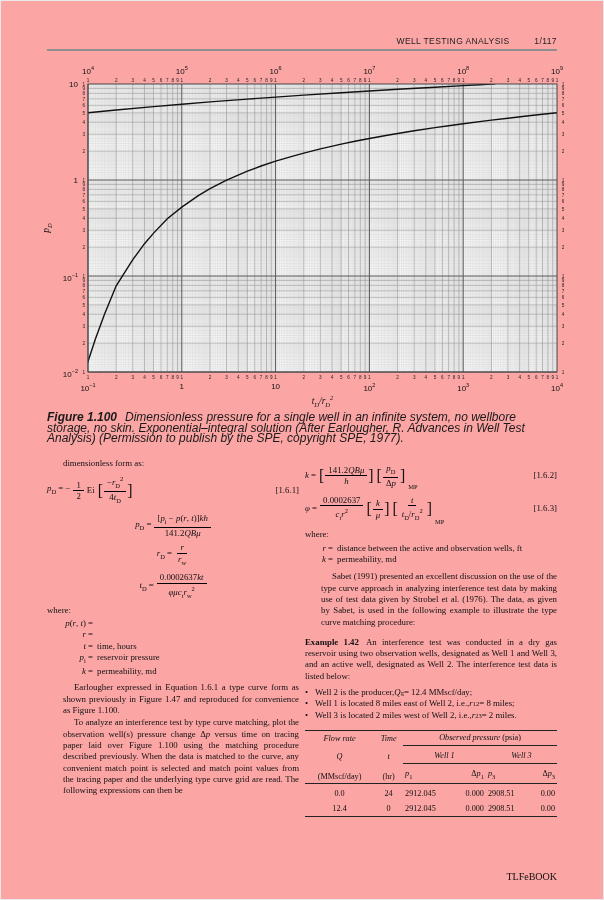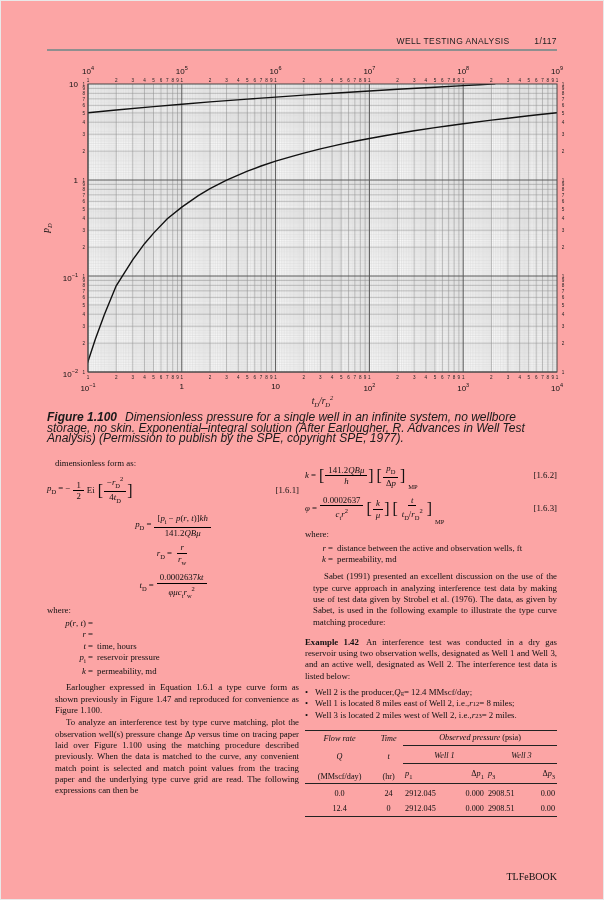--- a/index.html
+++ b/index.html
@@ -32,21 +32,21 @@
   
   .caption{position:absolute;left:47px;top:412px;width:512px;
            font-family:"Liberation Sans",sans-serif;font-size:12px;line-height:10.6px;
            font-style:italic;color:#1a1a1a;}
   .caption .cap-label{font-weight:bold;margin-right:8px;}
 
   
   .col{position:absolute;top:458px;width:252px;font-size:8.8px;line-height:11.3px;
        text-align:justify;}
   .col-l{left:47px;} .col-r{left:305px;}
-  .para{margin:0 0 1px 8px;text-indent:11px;}
+  .para{margin:0 0 1px 16px;text-indent:11px;}
   .noindent{text-indent:0;}
   .where{margin:4px 0 2px 0;}
 
   
   .eqrow{display:flex;align-items:center;margin:5px 0 6px 0;text-align:left;}
   .eqc{display:flex;align-items:center;justify-content:center;margin:4px 0;text-align:left;}
   .eq{display:inline-flex;align-items:center;gap:3px;}
   .frac{display:inline-flex;flex-direction:column;align-items:center;line-height:10.5px;
         vertical-align:middle;}
   .frac .fn{padding:0 3px 0px 3px;border-bottom:.9px solid #000;}

